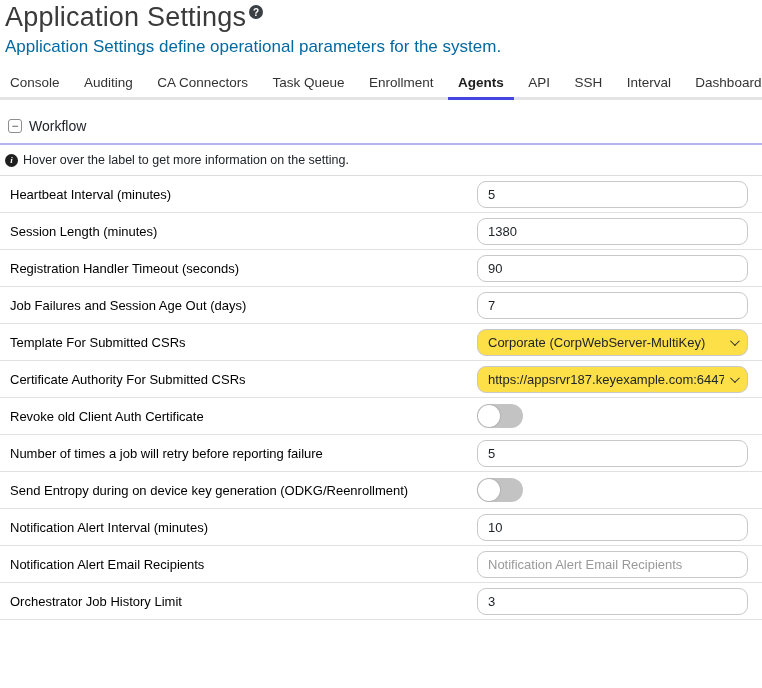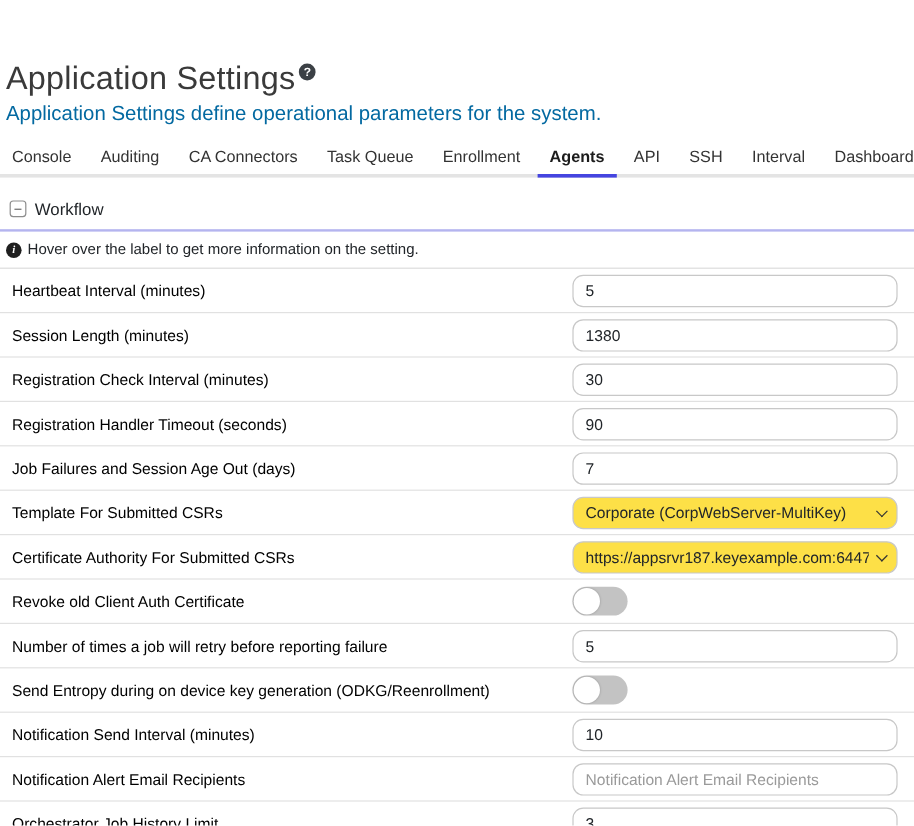--- a/index.html
+++ b/index.html
@@ -1,20 +1,20 @@
 <!DOCTYPE html>
 <html><head>
 <meta charset="utf-8">
 <style>
   * { box-sizing: border-box; margin: 0; padding: 0; }
   html, body { width: 762px; height: 688px; background: #ffffff; overflow: hidden; }
   body { font-family: "Liberation Sans", sans-serif; color: #212529; }
 
   
-  .page-header { padding: 2px 0 0 5px; margin-top: 48px; }
+  .page-header { padding: 2px 0 0 5px; }
   .title-line { display: flex; align-items: flex-start; }
   .page-title { font-size: 27px; font-weight: 400; color: #3a3a3a; letter-spacing: 0.2px; }
   .help-icon { width: 14px; height: 14px; border-radius: 50%; background: #3b4045; color: #ffffff;
     font-size: 10px; font-weight: 700; display: flex; align-items: center; justify-content: center;
     margin: 3px 0 0 3px; cursor: pointer; }
   .page-subtitle { font-size: 17px; color: #0369a1; margin-top: 4px; }
 
   
   .tabbar { margin-top: 11px; border-bottom: 3px solid #e4e4e4; white-space: nowrap; padding-left: 0; }
   .tab { display: inline-block; padding: 7px 10px 7px; margin-bottom: -3px; font-size: 13.5px;
@@ -102,26 +102,20 @@
     </span>
   </div>
 
   <div class="settings-row">
     <span class="row-label">Session Length (minutes)</span>
     <span class="row-control">
       <input class="text-input" type="text" value="1380" style="">
     </span>
   </div>
 
-  <div class="settings-row">
-    <span class="row-label">Registration Check Interval (minutes)</span>
-    <span class="row-control">
-      <input class="text-input" type="text" value="30" style="">
-    </span>
-  </div>
 
   <div class="settings-row">
     <span class="row-label">Registration Handler Timeout (seconds)</span>
     <span class="row-control">
       <input class="text-input" type="text" value="90" style="">
     </span>
   </div>
 
   <div class="settings-row">
     <span class="row-label">Job Failures and Session Age Out (days)</span>
@@ -169,21 +163,21 @@
   <div class="settings-row">
     <span class="row-label">Send Entropy during on device key generation (ODKG/Reenrollment)</span>
     <span class="row-control">
       <span class="toggle">
           <span class="knob"></span>
         </span>
     </span>
   </div>
 
   <div class="settings-row">
-    <span class="row-label">Notification Send Interval (minutes)</span>
+    <span class="row-label">Notification Alert Interval (minutes)</span>
     <span class="row-control">
       <input class="text-input" type="text" value="10" style="">
     </span>
   </div>
 
   <div class="settings-row">
     <span class="row-label">Notification Alert Email Recipients</span>
     <span class="row-control">
       <input class="text-input" type="text" placeholder="Notification Alert Email Recipients" style="">
     </span>

